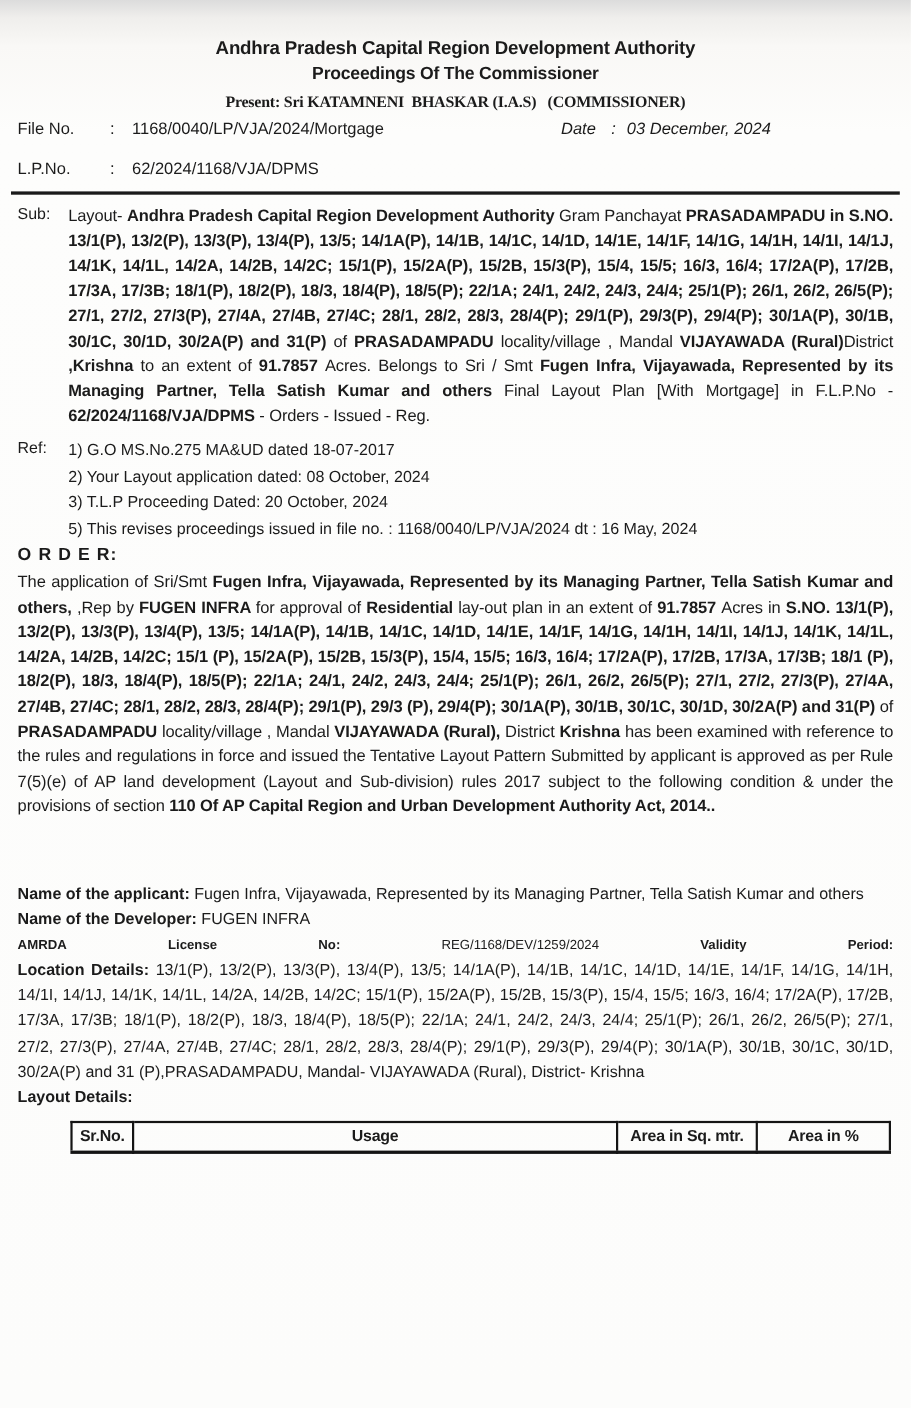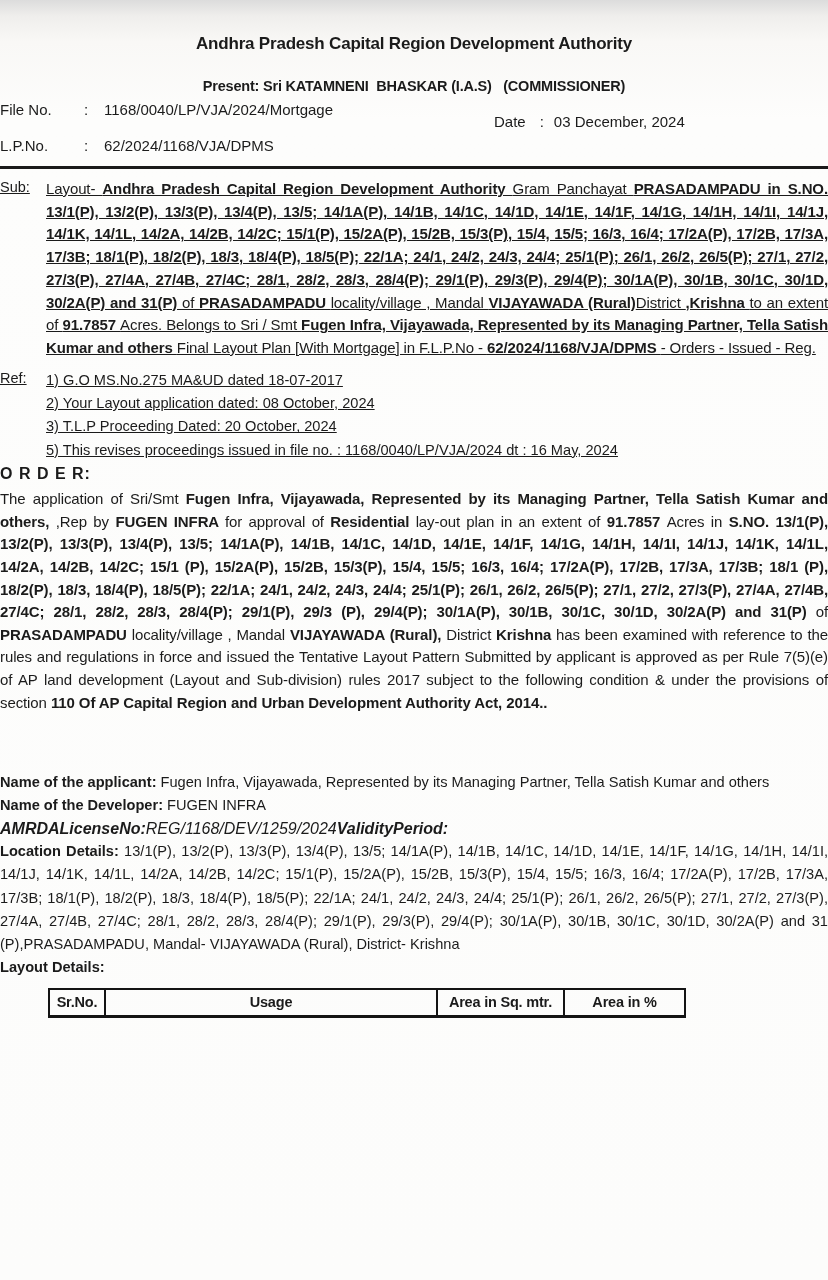--- a/index.html
+++ b/index.html
@@ -5,76 +5,77 @@
   * { margin:0; padding:0; box-sizing:border-box; }
   html,body { width:828px; }
   body {
     height:1280px;
     font-family:"Liberation Sans", sans-serif;
     color:#1b1b1b;
     background:linear-gradient(180deg,#dcdcdc 0px,#efeeec 16px,#f9f8f6 42px,#fdfdfc 120px,#fcfcfb 100%);
     overflow:hidden;
     -webkit-font-smoothing:antialiased;
   }
-  .page { padding:0 0; position:relative; }
+  .page { padding:0 16px; position:relative; }
   .b { font-weight:bold; }
   .pre { white-space:pre-wrap; }
 
   
   .hdr { text-align:center; padding-top:34px; letter-spacing:-0.2px; }
   .t1 { font-size:17px; font-weight:bold; }
   .t2 { font-size:16px; font-weight:bold; margin-top:5px; }
-  .t3 { font-size:14.5px; font-weight:bold; margin-top:24px; }
+  .t3 { font-size:14.5px; font-weight:bold; margin-top:8px;font-family:Liberation Serif, serif; }
 
   
   .filerow { position:relative; margin-top:7px; font-size:15px; height:21px; }
   .filerow .lab { display:inline-block; width:84px; }
   .filerow .sep { display:inline-block; width:20px; }
-  .dategrp { position:absolute; left:494px; top:12px; }
+  .dategrp { position:absolute; left:494px; top:0;font-style:italic; }
   .dategrp .dlab { display:inline-block; }
   .dategrp .dsep { display:inline-block; margin:0 10px 0 14px; }
   .lprow { margin-top:15px; }
 
   .rule { border:0; border-top:3.5px solid #1a1a1a; margin:8px -6px 0 -6px; }
 
   
-  .labblock { display:flex; margin-top:9px;text-decoration:underline; }
+  .labblock { display:flex; margin-top:9px; }
   .labblock .blklab { width:46px; flex:0 0 46px; font-size:14.5px; padding-top:1px; }
   .subpara { flex:1; font-size:15px; line-height:22.7px; text-align:justify; letter-spacing:-0.1px; }
   .refitems { flex:1; font-size:14.6px; line-height:23.4px; }
   .refitems div { white-space:pre-wrap; }
 
   .orderhead { font-size:16px; font-weight:bold; margin-top:3px; letter-spacing:1px; }
   .orderpara { font-size:15px; line-height:22.6px; text-align:justify; margin-top:5px; letter-spacing:-0.1px; }
 
   .gap { height:57px; }
 
   .smallpara { font-size:14.6px; line-height:23px; }
-  .licrow { display:flex; font-size:16px; line-height:23px;font-style:italic; }
+  .licrow { display:flex; justify-content:space-between; font-size:12px; line-height:23px; }
   .locpara { font-size:14.6px; line-height:23.2px; text-align:justify; }
 
   .layoutlab { font-size:14.6px; font-weight:bold; line-height:23px; }
 
   
   table { border-collapse:collapse; margin:9px 0 0 48px; table-layout:fixed; }
   table, th { border:2.5px solid #141414; }
   table { border-bottom-width:3px; }
   th { font-size:14.5px; font-weight:bold; padding:4px 2px 5px 2px; text-align:center; letter-spacing:-0.2px; }
   th.c0 { width:56px;text-align:center; }
-  th.c1 { width:332px; }
+  th.c1 { width:440px; }
   th.c2 { width:127px; }
   th.c3 { width:121px; }
 </style>
 </head>
 <body>
 
 <div class="page">
 
   <div class="hdr">
     <div class="t1">Andhra Pradesh Capital Region Development Authority</div>
+    <div class="t2">Proceedings Of The Commissioner</div>
     <div class="t3 pre">Present: Sri KATAMNENI  BHASKAR (I.A.S)   (COMMISSIONER)</div>
   </div>
 
   <div class="filerow">
     <span class="lab">File No.</span><span class="sep">:</span><span class="val">1168/0040/LP/VJA/2024/Mortgage</span>
     <span class="dategrp">
       <span class="dlab">Date</span><span class="dsep">:</span><span>03 December, 2024</span>
     </span>
   </div>
 

